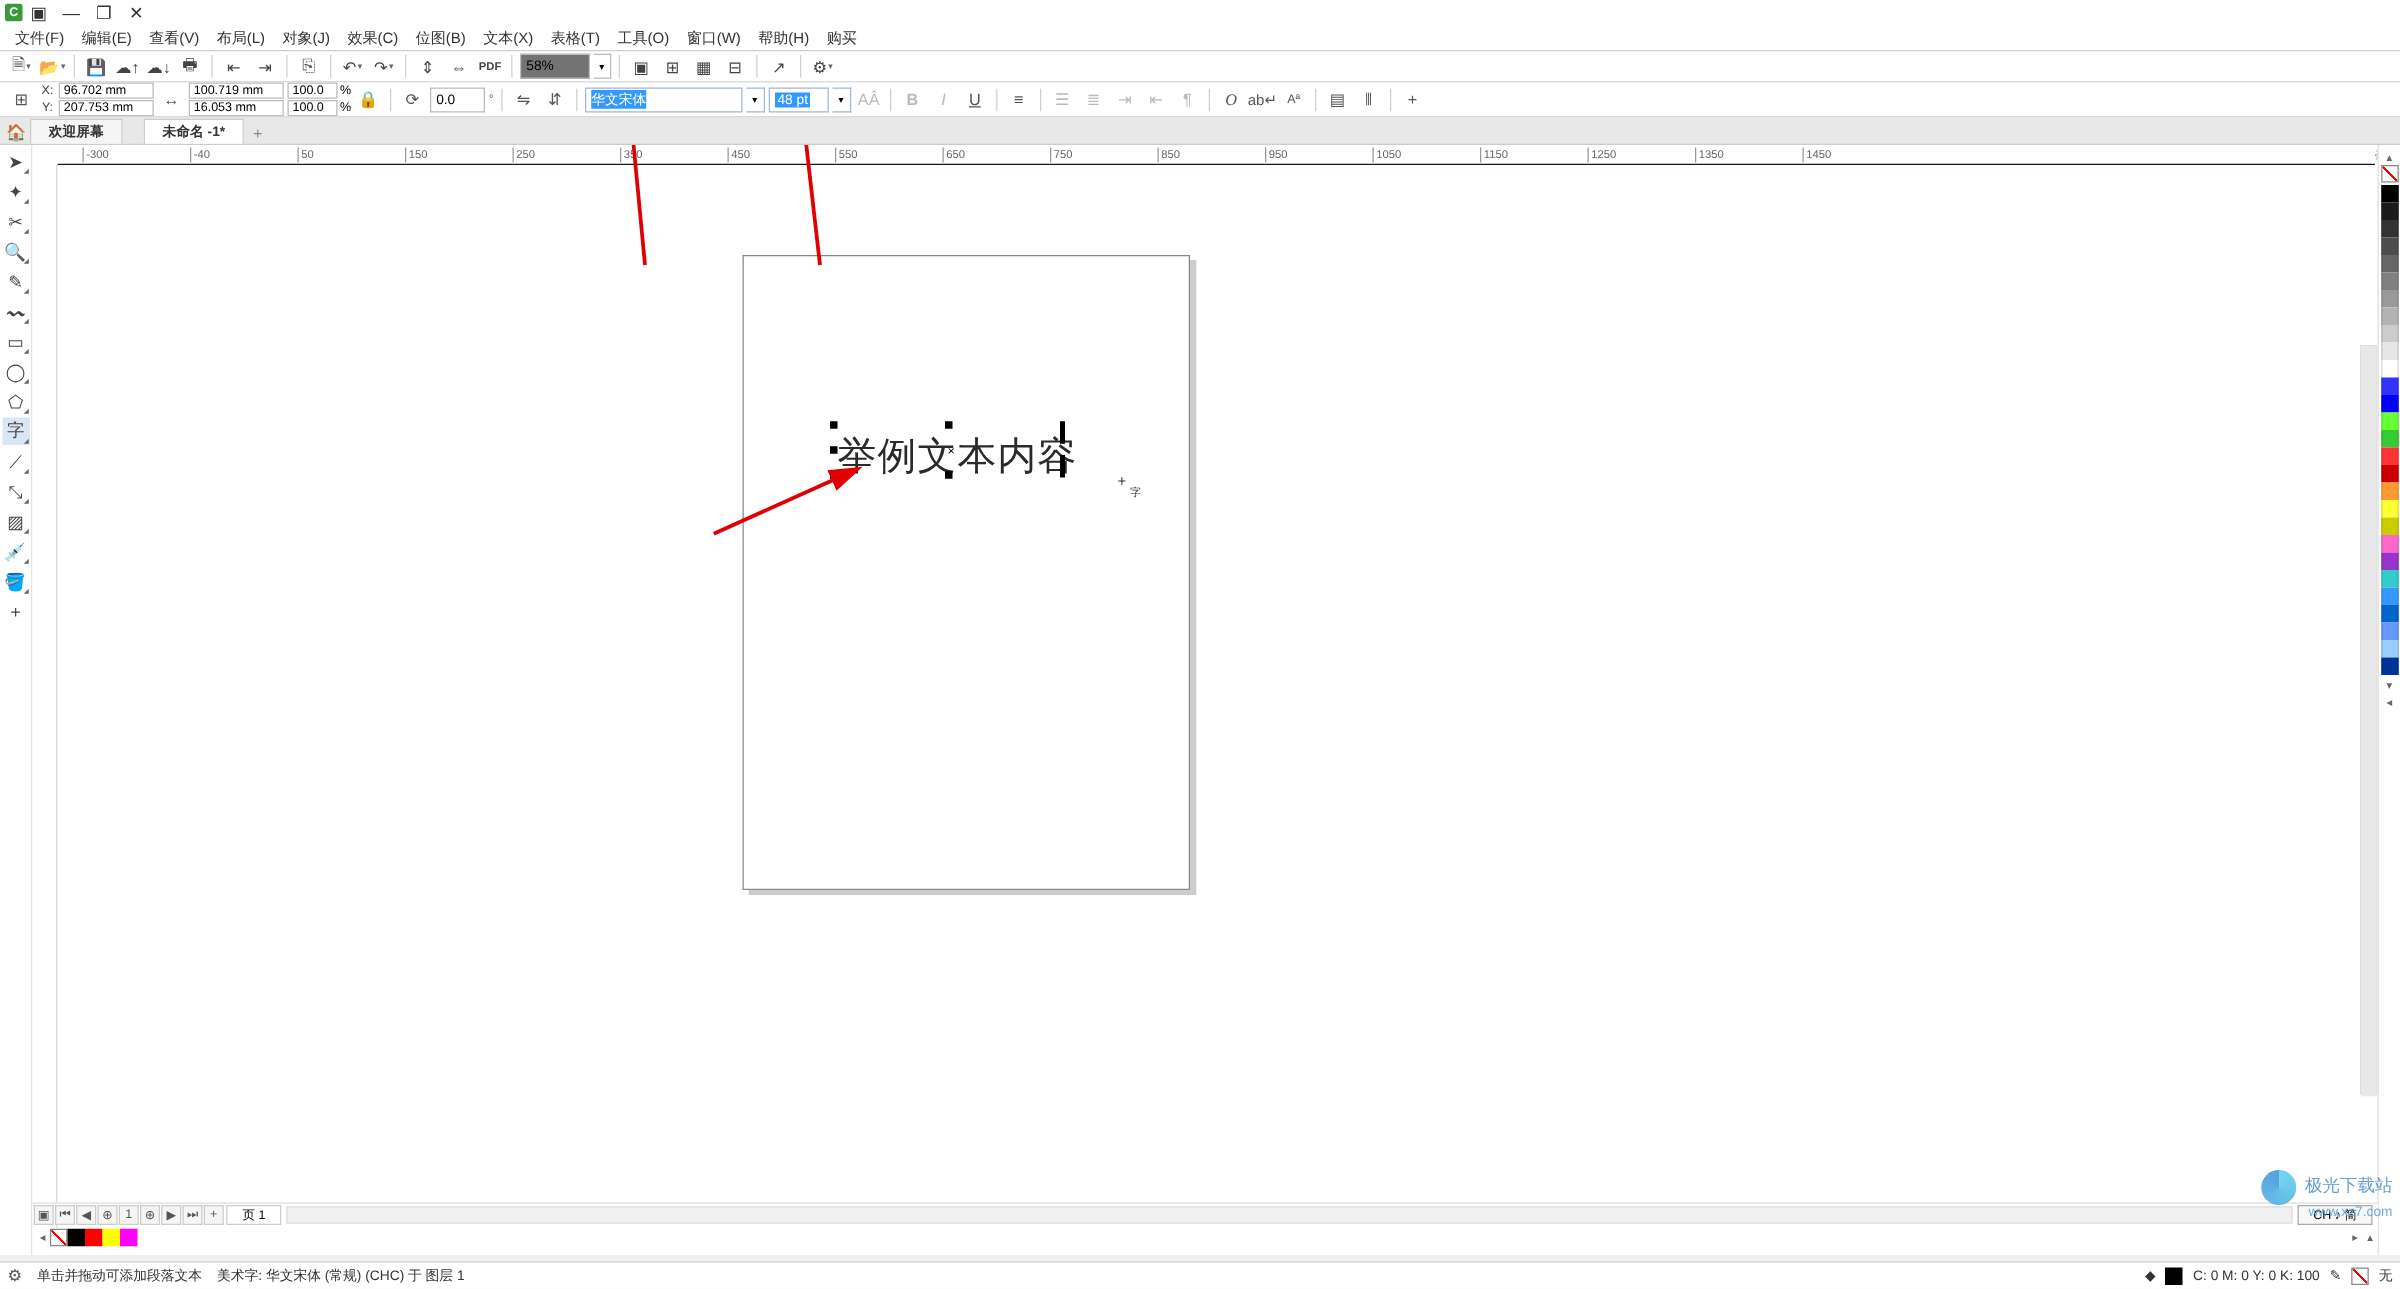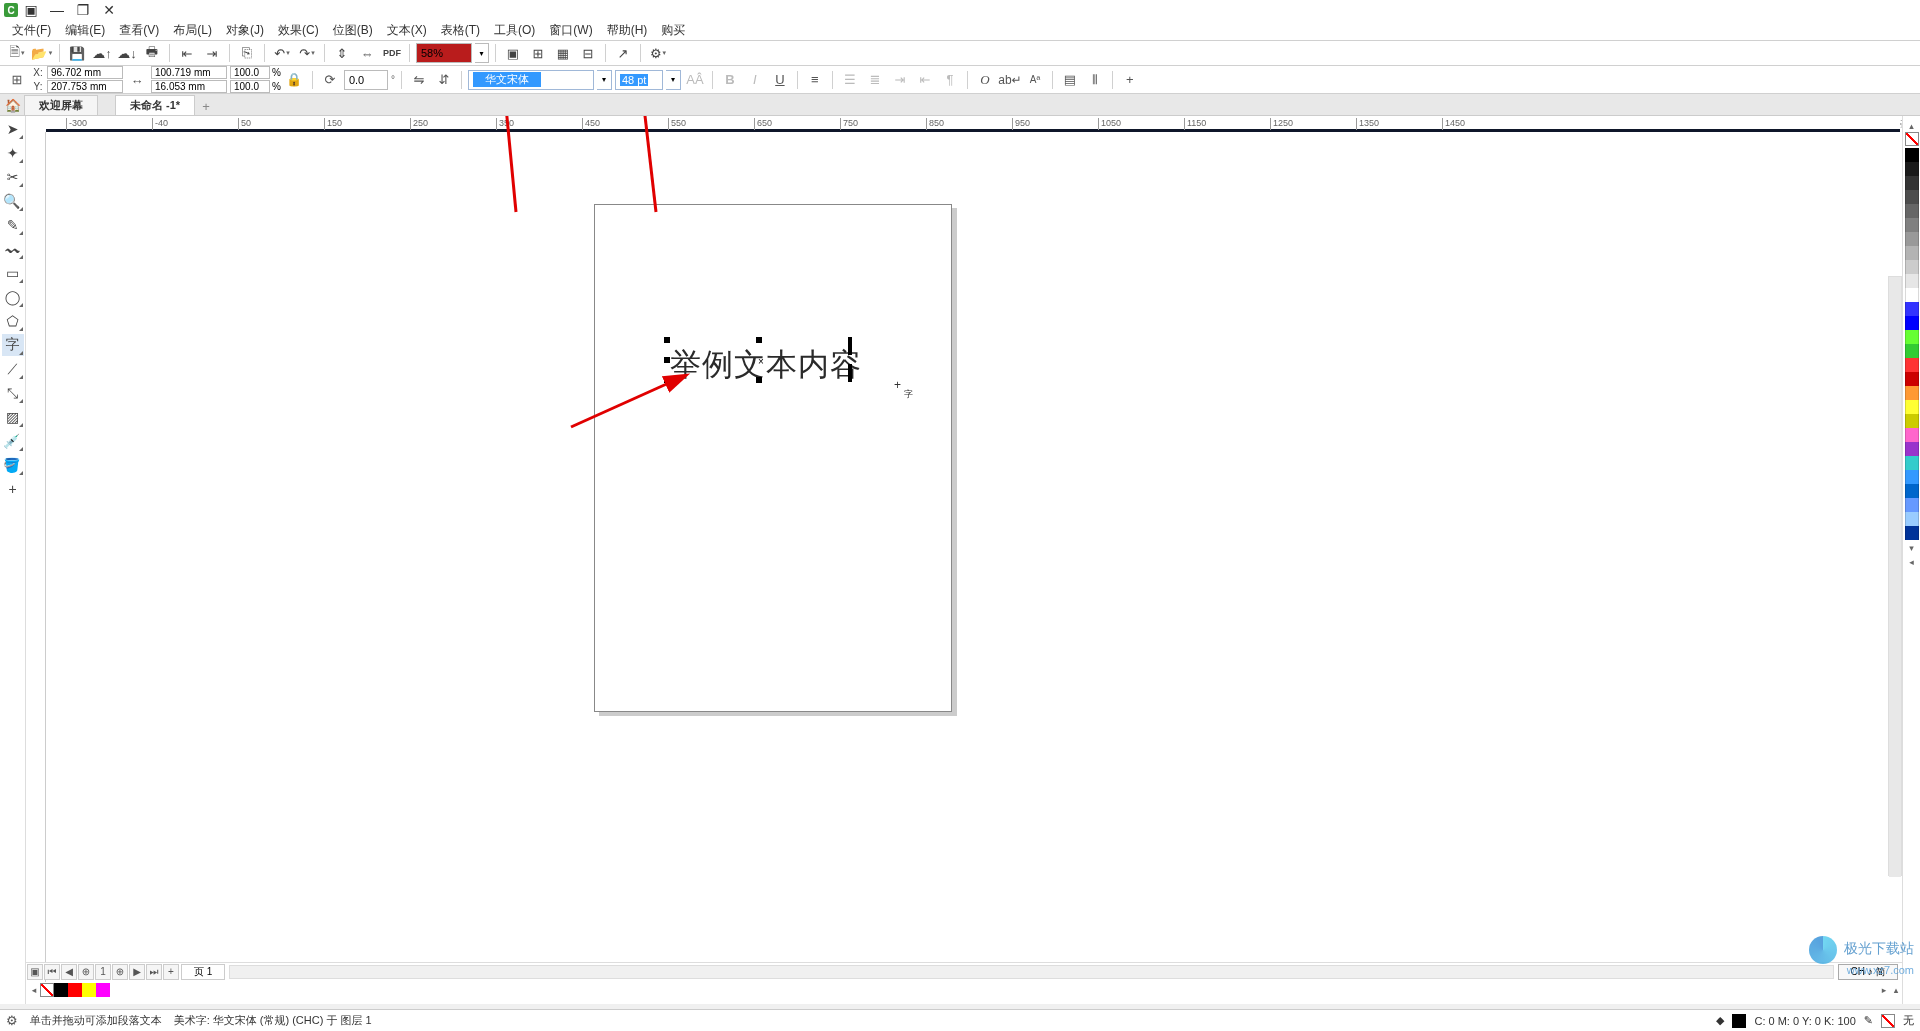--- a/index.html
+++ b/index.html
@@ -14,33 +14,33 @@
 
 
 .menubar { height: 20px; background: #fff; display: flex; align-items: center; padding: 0 6px; gap: 2px; }
 .menubar .menu-item { padding: 2px 6px; font-size: 12px; color: #333; cursor: pointer; }
 
 
 .toolbar1 { height: 26px; background: #fff; border-top: 1px solid #d0d0d0; border-bottom: 1px solid #d0d0d0; display: flex; align-items: center; padding: 0 6px; gap: 3px; }
 .tb-btn { width: 22px; height: 22px; display: inline-flex; align-items: center; justify-content: center; font-size: 13px; color: #444; cursor: pointer; border-radius: 2px; }
 .tb-btn.dd::after { content: "▾"; font-size: 7px; margin-left: 1px; color: #666; }
 .tb-sep { width: 1px; height: 18px; background: #d0d0d0; margin: 0 3px; }
-.zoom-box { width: 56px; height: 20px; border: 1px solid #bbb; display: flex; align-items: center; padding: 0 4px; font-size: 11px; background: #b91c1c; }
+.zoom-box { width: 56px; height: 20px; border: 1px solid #bbb; display: flex; align-items: center; padding: 0 4px; font-size: 11px; background: #737373; }
 .zoom-dd { width: 14px; height: 20px; border: 1px solid #bbb; border-left: none; display: inline-flex; align-items: center; justify-content: center; font-size: 8px; background: #fff; cursor: pointer; }
 
 
 .toolbar2 { height: 28px; background: #fff; border-bottom: 1px solid #d0d0d0; display: flex; align-items: center; padding: 0 6px; gap: 3px; position: relative; }
 .coord-block { display: flex; flex-direction: column; gap: 1px; }
 .coord-row { display: flex; align-items: center; gap: 2px; }
 .coord-label { width: 14px; font-size: 10px; color: #444; text-align: center; }
 .coord-input { width: 76px; height: 13px; border: 1px solid #bbb; font-size: 10px; padding: 0 3px; background: #fff; }
 .small-input { width: 40px; height: 13px; border: 1px solid #bbb; font-size: 10px; padding: 0 3px; background: #fff; }
 .rot-input { width: 44px; height: 20px; border: 1px solid #bbb; font-size: 11px; padding: 0 4px; background: #fff; }
 .font-combo { width: 126px; height: 20px; border: 1px solid #a0b8d8; background: #fff; display: flex; align-items: center; padding: 0 4px; font-size: 11px; }
-.font-combo .sel { background: #3399ff; color: #fff; padding: 0 12px; }
+.font-combo .sel { background: #3399ff; color: #fff; padding: 0 0; }
 .font-dd { width: 15px; height: 20px; border: 1px solid #a0b8d8; border-left: none; display: inline-flex; align-items: center; justify-content: center; font-size: 8px; cursor: pointer; background: #fff; }
 .size-combo { width: 48px; height: 20px; border: 1px solid #a0b8d8; background: #fff; display: flex; align-items: center; padding: 0 4px; font-size: 11px; }
 .size-combo .sel { background: #3399ff; color: #fff; padding: 0 2px; }
 .tb2-btn { width: 22px; height: 22px; display: inline-flex; align-items: center; justify-content: center; font-size: 13px; color: #555; cursor: pointer; }
 .tb2-btn.disabled { color: #bbb; }
 
 
 .doctabs { height: 22px; background: #e8e8e8; border-bottom: 1px solid #ccc; display: flex; align-items: flex-end; padding-left: 2px; }
 .home-icon { width: 22px; height: 20px; display: inline-flex; align-items: center; justify-content: center; font-size: 13px; color: #444; cursor: pointer; }
 .doctab { height: 20px; padding: 0 14px; background: #f5f5f5; border: 1px solid #ccc; border-bottom: none; display: inline-flex; align-items: center; font-size: 11px; color: #333; margin-right: 2px; cursor: pointer; font-weight: bold; }
@@ -48,21 +48,21 @@
 .doctab-add { width: 18px; height: 18px; display: inline-flex; align-items: center; justify-content: center; font-size: 13px; color: #888; cursor: pointer; }
 
 
 .main { display: flex; height: 888px; background: #fff; position: relative; }
 .left-toolbox { width: 26px; background: #fff; border-right: 1px solid #ddd; display: flex; flex-direction: column; align-items: center; padding-top: 2px; gap: 2px; }
 .tool { width: 22px; height: 22px; display: inline-flex; align-items: center; justify-content: center; font-size: 14px; color: #444; cursor: pointer; position: relative; }
 .tool.selected { background: #d8e6f5; }
 .tool .corner { position: absolute; right: 1px; bottom: 1px; width: 0; height: 0; border-left: 4px solid transparent; border-bottom: 4px solid #666; }
 
 .canvas-area { flex: 1; position: relative; background: #fff; overflow: hidden; }
-.hruler { position: absolute; top: 0; left: 20px; right: 20px; height: 16px; background: #fff; border-bottom: 3px solid #0f172a; display: flex; font-size: 9px; color: #666; }
+.hruler { position: absolute; top: 0; left: 20px; right: 20px; height: 16px; background: #fff; border-bottom: 1px solid #0f172a; display: flex; font-size: 9px; color: #666; }
 .hruler .tick { position: absolute; top: 2px; border-left: 1px solid #999; height: 12px; padding-left: 2px; }
 .vruler { position: absolute; top: 16px; left: 0; bottom: 20px; width: 20px; background: #fff; border-right: 1px solid #ccc; }
 .ruler-unit { position: absolute; top:0; right: 2px; height:16px; font-size:9px; color:#666; display:flex; align-items:center; }
 
 .viewport { position: absolute; top: 16px; left: 20px; right: 20px; bottom: 20px; background: #fff; }
 .page-shadow { position: absolute; left: 553px; top: 76px; width: 358px; height: 508px; background: #ccc; }
 .page { position: absolute; left: 548px; top: 72px; width: 358px; height: 508px; background: #fff; border: 1px solid #888; }
 
 .text-obj { position: absolute; left: 624px; top: 212px; font-size: 31px; font-family: "STSong","SimSun",serif; color: #2a2a2a; letter-spacing: 1px; }
 .sel-handle { position: absolute; width: 6px; height: 6px; background: #000; }

